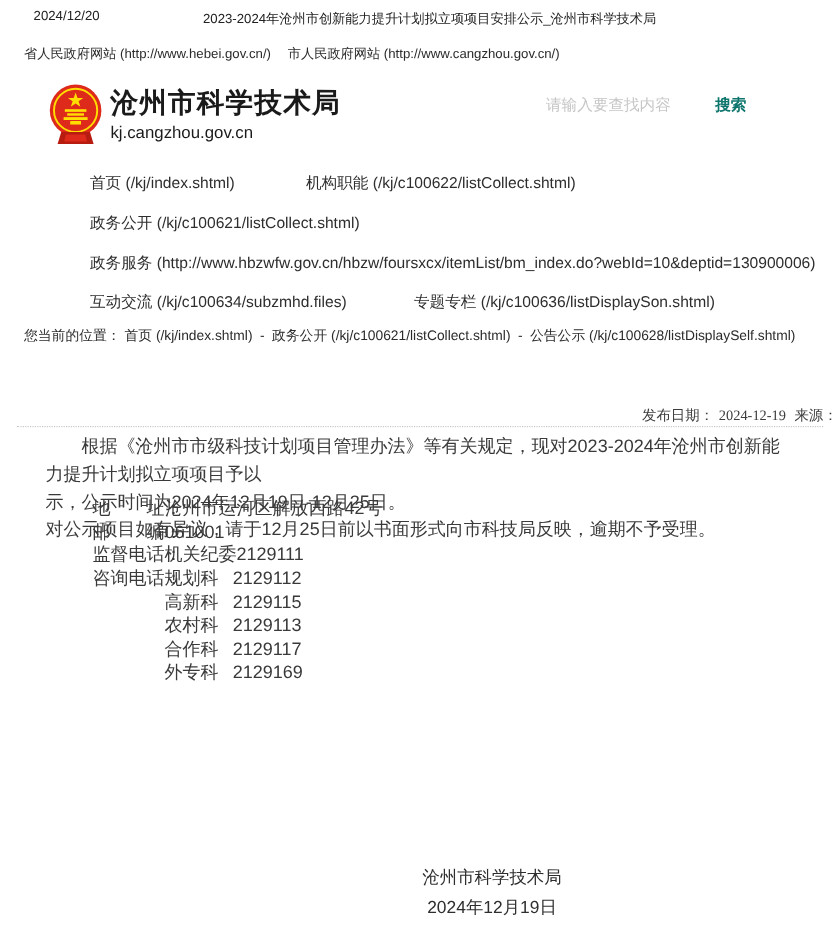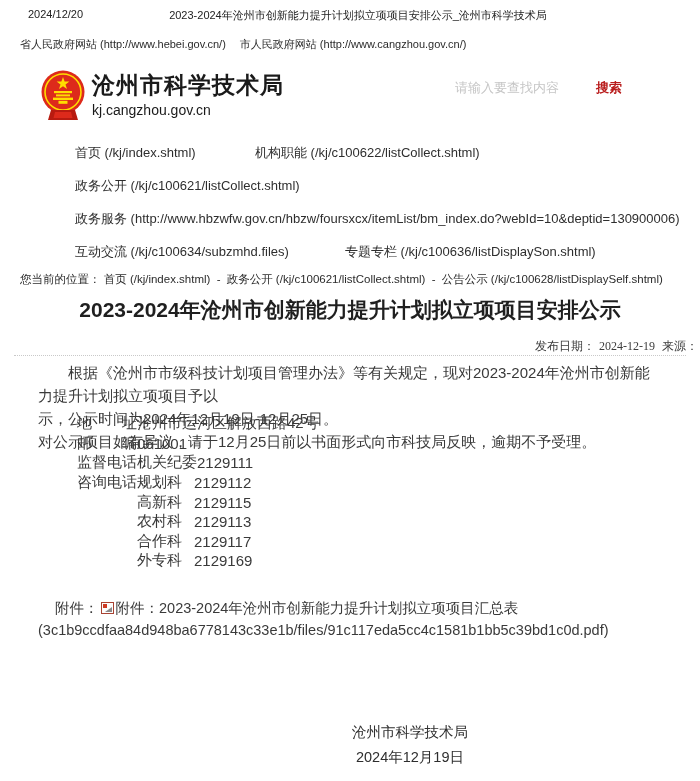--- a/index.html
+++ b/index.html
@@ -25,21 +25,21 @@
 
   
   .masthead { position:absolute; top:66px; left:0; right:0; height:62px; }
   .emblem { position:absolute; left:40px; top:4px; width:46px; height:50px; }
   .site-name { position:absolute; left:92px; top:4px; font-size:23px; font-weight:bold; color:#1a1a1a; letter-spacing:1px; }
   .site-domain { position:absolute; left:92px; top:36px; font-size:14px; color:#1a1a1a; }
   .search-input { position:absolute; left:455px; top:14px; width:135px; border:none; outline:none;
                   font-size:13px; color:#333; background:transparent; font-family:Liberation Serif, serif; }
   .search-input::placeholder { color:#c6c6c6; }
   .search-btn { position:absolute; left:596px; top:13px; border:none; background:none; font-size:13px;
-                font-weight:bold; color:#b91c1c; cursor:pointer; font-family:inherit; }
+                font-weight:bold; color:#0f766e; cursor:pointer; font-family:inherit; }
 
   
   .nav { position:absolute; top:136px; left:75px; right:0; font-size:13px; color:#2e2e2e; }
   .nav-row { height:33px; display:flex; align-items:center; }
   .nav-item { cursor:pointer; white-space:nowrap; }
   .nav-w1 { width:180px; }
   .nav-w2 { width:270px; }
 
   
   .breadcrumb { position:absolute; top:272px; left:20px; right:10px; font-size:11.5px; color:#2b2b2b; white-space:nowrap; }
@@ -136,21 +136,20 @@
 
   <div class="breadcrumb">
     <span>您当前的位置：</span>
     <span class="link">首页 (/kj/index.shtml)</span>
     <span class="crumb-sep">-</span>
     <span class="link">政务公开 (/kj/c100621/listCollect.shtml)</span>
     <span class="crumb-sep">-</span>
     <span class="link">公告公示 (/kj/c100628/listDisplaySelf.shtml)</span>
   </div>
 
-  <h1 class="article-title">2023-2024年沧州市创新能力提升计划拟立项项目安排公示</h1>
 
   <div class="article-meta">
     <span>发布日期：</span><span>2024-12-19</span>
     <span>来源：</span>
   </div>
   <div class="meta-rule"></div>
 
   <div class="article-body">
     <div class="indent">根据《沧州市市级科技计划项目管理办法》等有关规定，现对2023-2024年沧州市创新能力提升计划拟立项项目予以</div>
     <div>示，公示时间为2024年12月19日-12月25日。</div>
@@ -193,27 +192,19 @@
       <span class="c-name">合作科</span>
       <span>2129117</span>
     </div>
     <div class="contact-row">
       <span class="c-label"></span>
       <span class="c-name">外专科</span>
       <span>2129169</span>
     </div>
   </div>
 
-  <div class="attachment">
-    <div class="att-line1">
-      <span>附件：</span>
-      <span class="file-icon"></span>
-      <span class="att-link">附件：2023-2024年沧州市创新能力提升计划拟立项项目汇总表</span>
-    </div>
-    <div class="att-link">(3c1b9ccdfaa84d948ba6778143c33e1b/files/91c117eda5cc4c1581b1bb5c39bd1c0d.pdf)</div>
-  </div>
 
   <div class="signature">
     <div>沧州市科学技术局</div>
     <div>2024年12月19日</div>
   </div>
 
 </div>
 
 </body></html>

